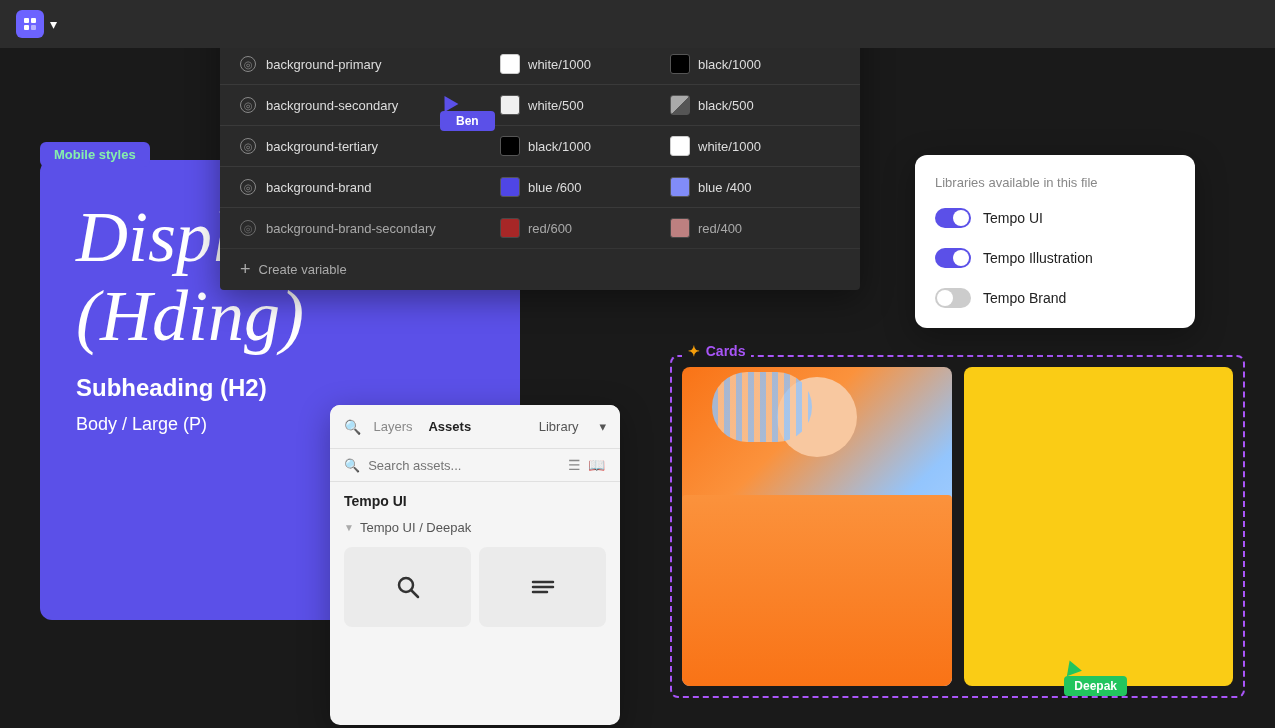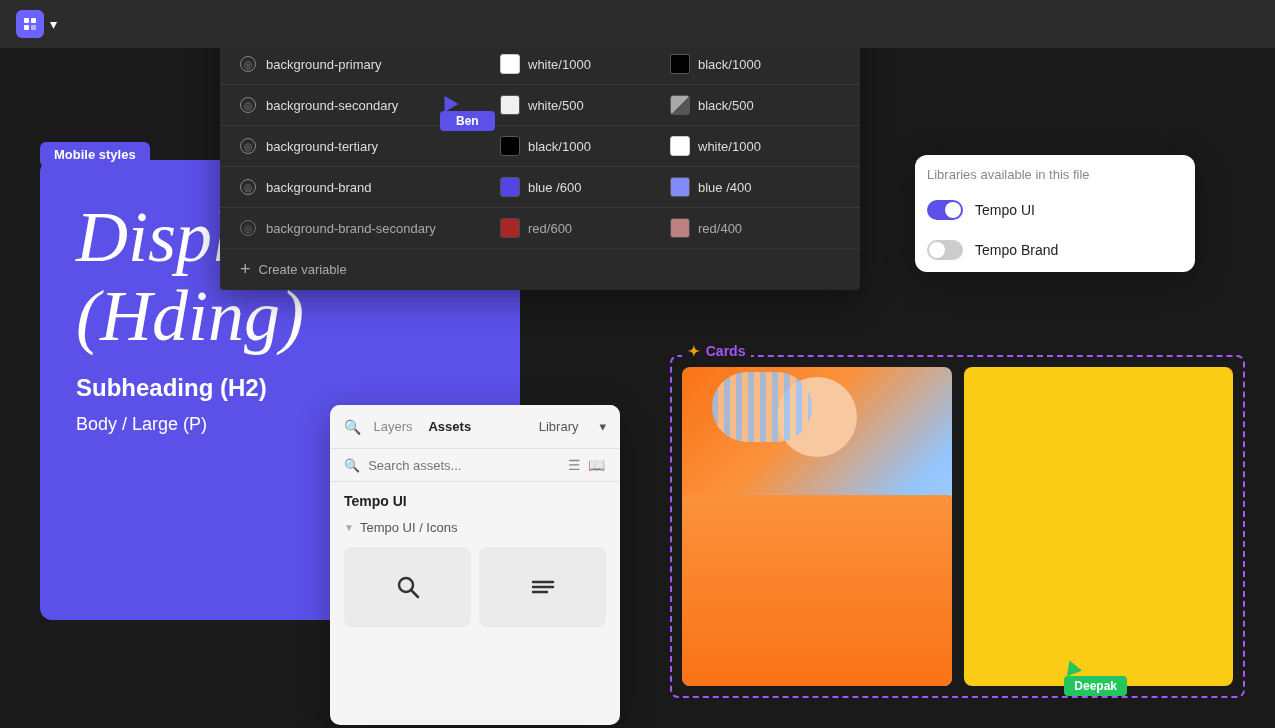--- a/index.html
+++ b/index.html
@@ -53,21 +53,21 @@
       background: #5b50e8;
       border-radius: 12px;
       padding: 28px 36px;
       z-index: 2;
     }
     .mobile-styles-badge {
       position: absolute;
       top: -18px;
       left: 0;
       background: #5b50e8;
-      color: #ffffff;
+      color: #86efac;
       font-size: 13px;
       font-weight: 600;
       padding: 5px 14px;
       border-radius: 6px;
     }
     .mobile-styles-panel .display-text {
       font-family: Georgia, 'Times New Roman', serif;
       font-size: 72px;
       font-style: italic;
       color: white;
@@ -204,21 +204,21 @@
     }
 
     
     .libraries-panel {
       position: absolute;
       top: 155px;
       right: 80px;
       width: 280px;
       background: white;
       border-radius: 12px;
-      padding: 12px;
+      padding: 20px;
       z-index: 6;
       box-shadow: 0 8px 32px rgba(0,0,0,0.3);
     }
     .libraries-title {
       font-size: 13px;
       color: #888;
       margin-bottom: 18px;
     }
     .library-item {
       display: flex;
@@ -581,20 +581,24 @@
 </div>
 
 <div class="libraries-panel">
   <div class="libraries-title">Libraries available in this file</div>
 
   <div class="library-item">
     <div class="toggle"></div>
     <span class="library-name">Tempo UI</span>
   </div>
 
+  <div class="library-item">
+    <div class="toggle"></div>
+    <span class="library-name">Tempo Illustration</span>
+  </div>
 
   <div class="library-item">
     <div class="toggle toggle-off"></div>
     <span class="library-name">Tempo Brand</span>
   </div>
 </div>
 
 <div class="cursor-deepak">
   <div class="cursor-arrow-deepak"></div>
   <div class="cursor-label-deepak">Deepak</div>
@@ -639,21 +643,21 @@
       <span class="icon-book-btn">📖</span>
     </div>
   </div>
 
   <div class="assets-panel-section">
     <span class="assets-section-title">Tempo UI</span>
   </div>
 
   <div class="assets-subsection">
     <span class="assets-subsection-arrow">▼</span>
-    <span>Tempo UI / Icons</span>
+    <span>Tempo UI / Deepak</span>
   </div>
 
   <div class="assets-icons-grid">
     <div class="asset-icon-item">
       <svg width="32" height="32" viewBox="0 0 32 32" fill="none" xmlns="http://www.w3.org/2000/svg">
         <circle cx="14" cy="14" r="7" stroke="#333" stroke-width="2.5" fill="none"></circle>
         <line x1="19" y1="19" x2="26" y2="26" stroke="#333" stroke-width="2.5" stroke-linecap="round"></line>
       </svg>
     </div>
     <div class="asset-icon-item">

